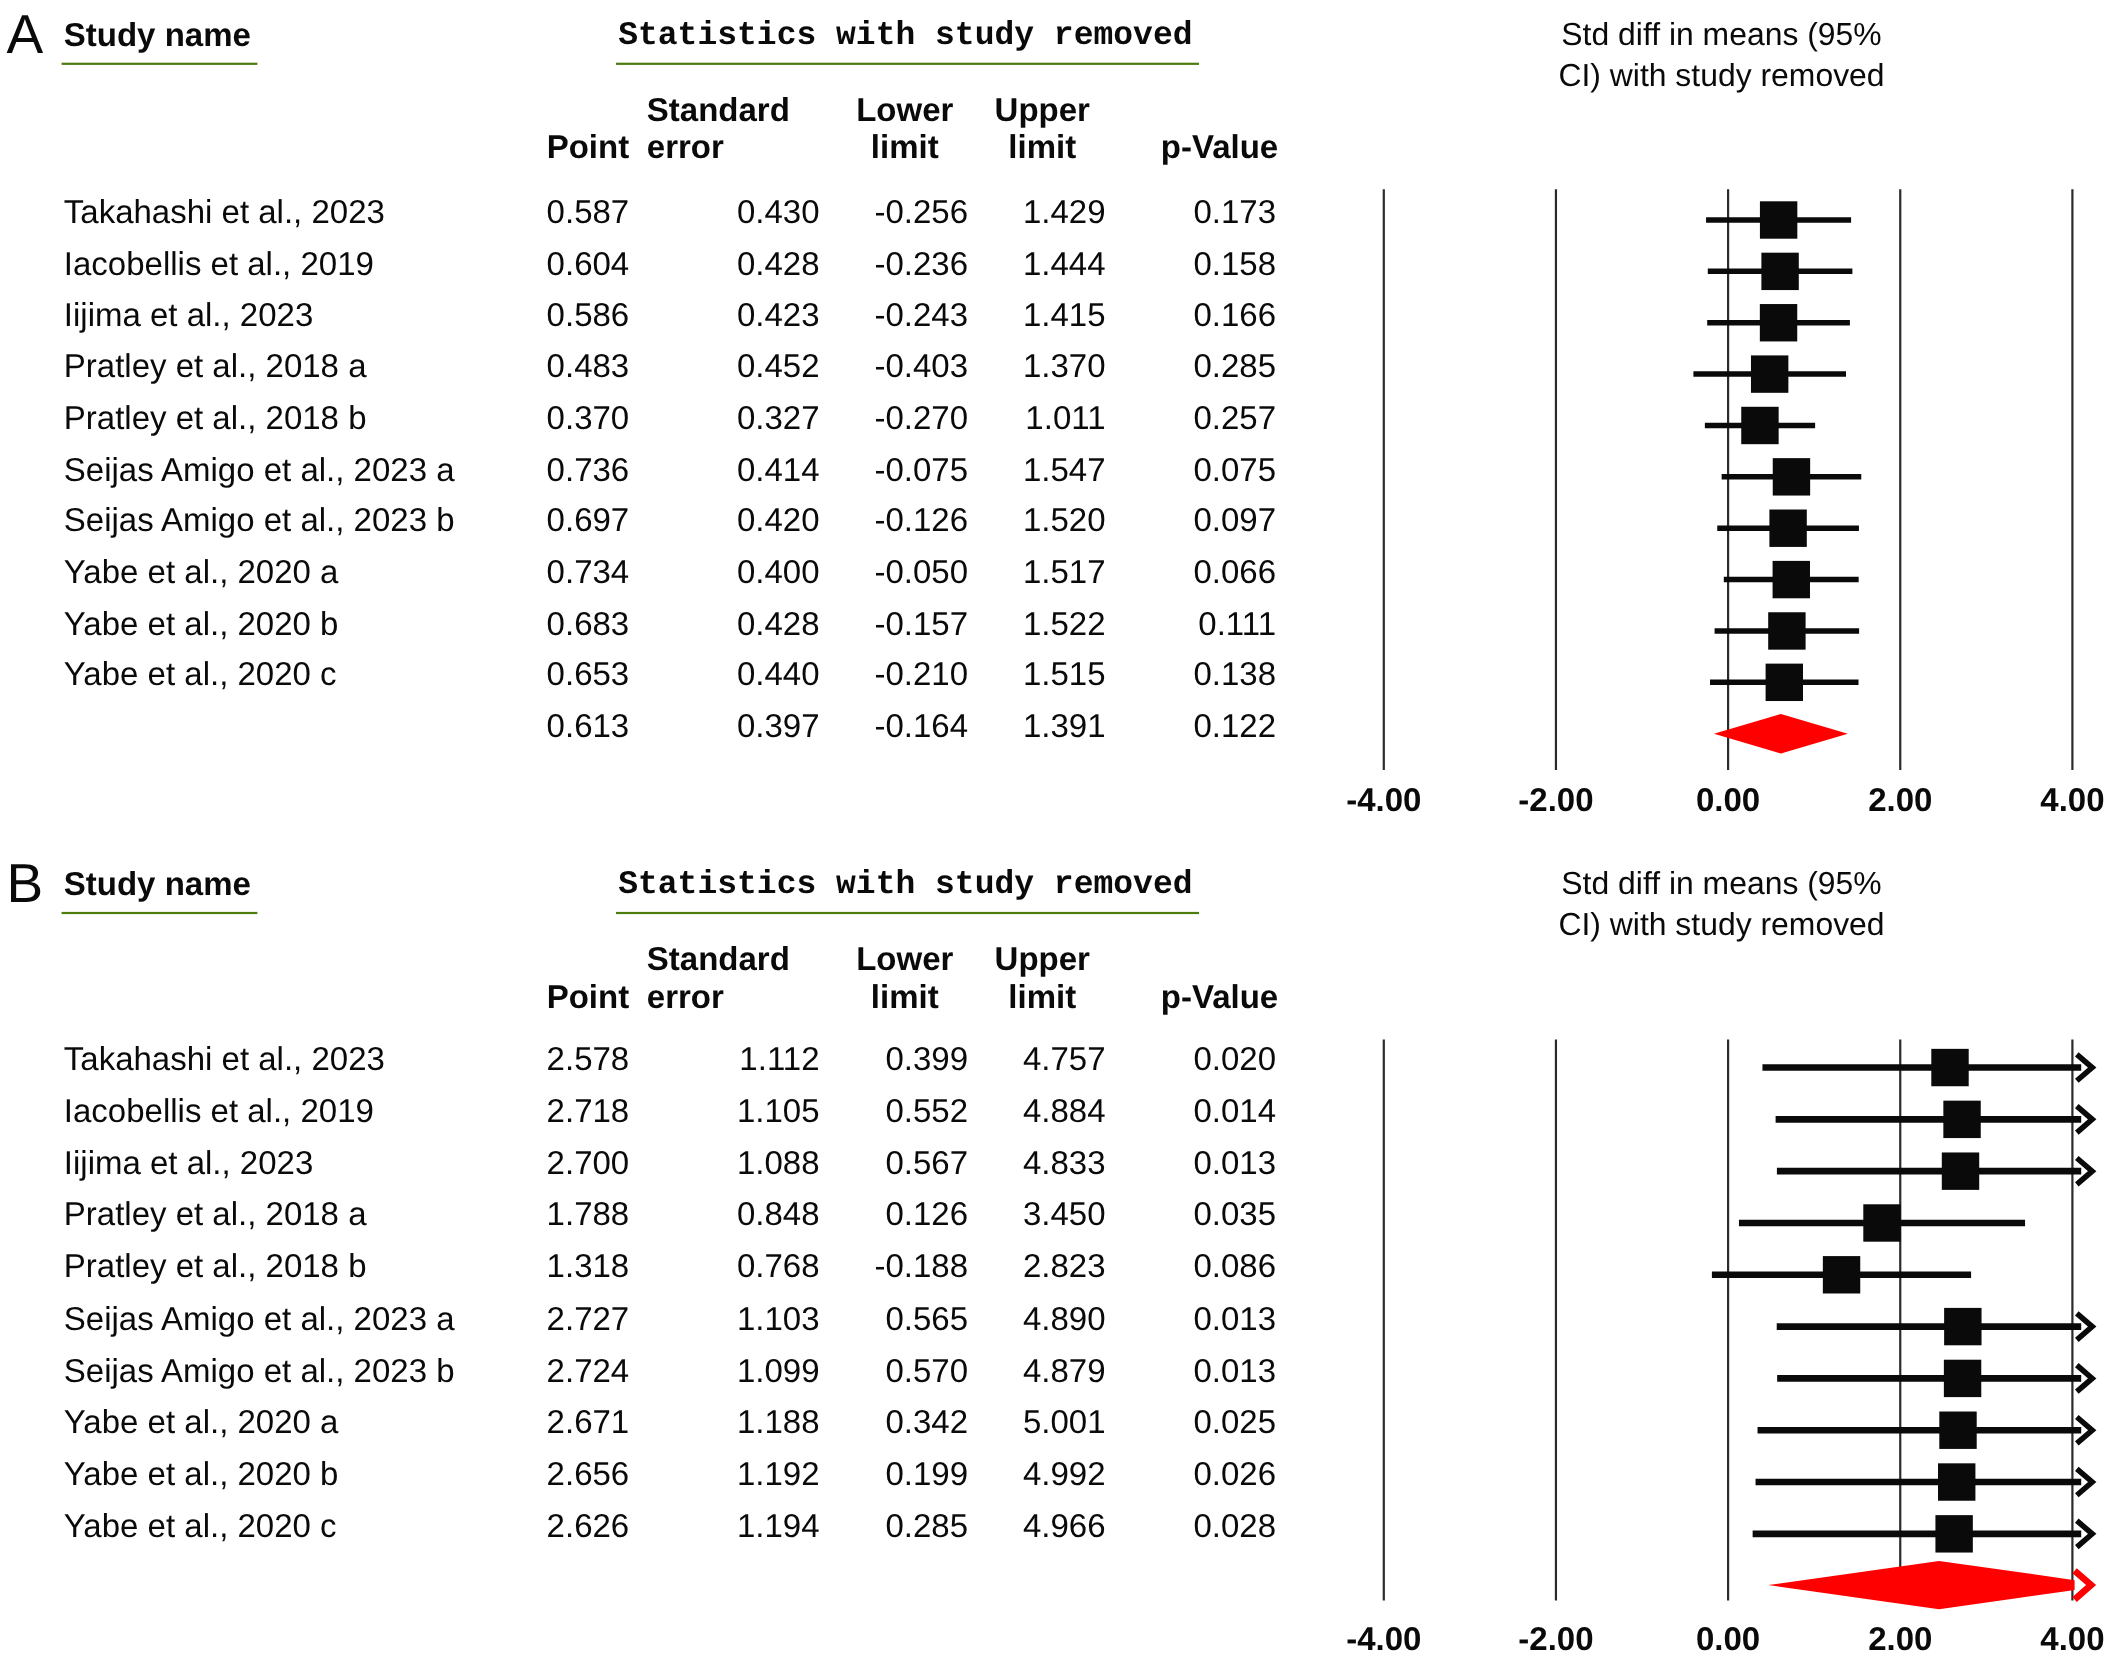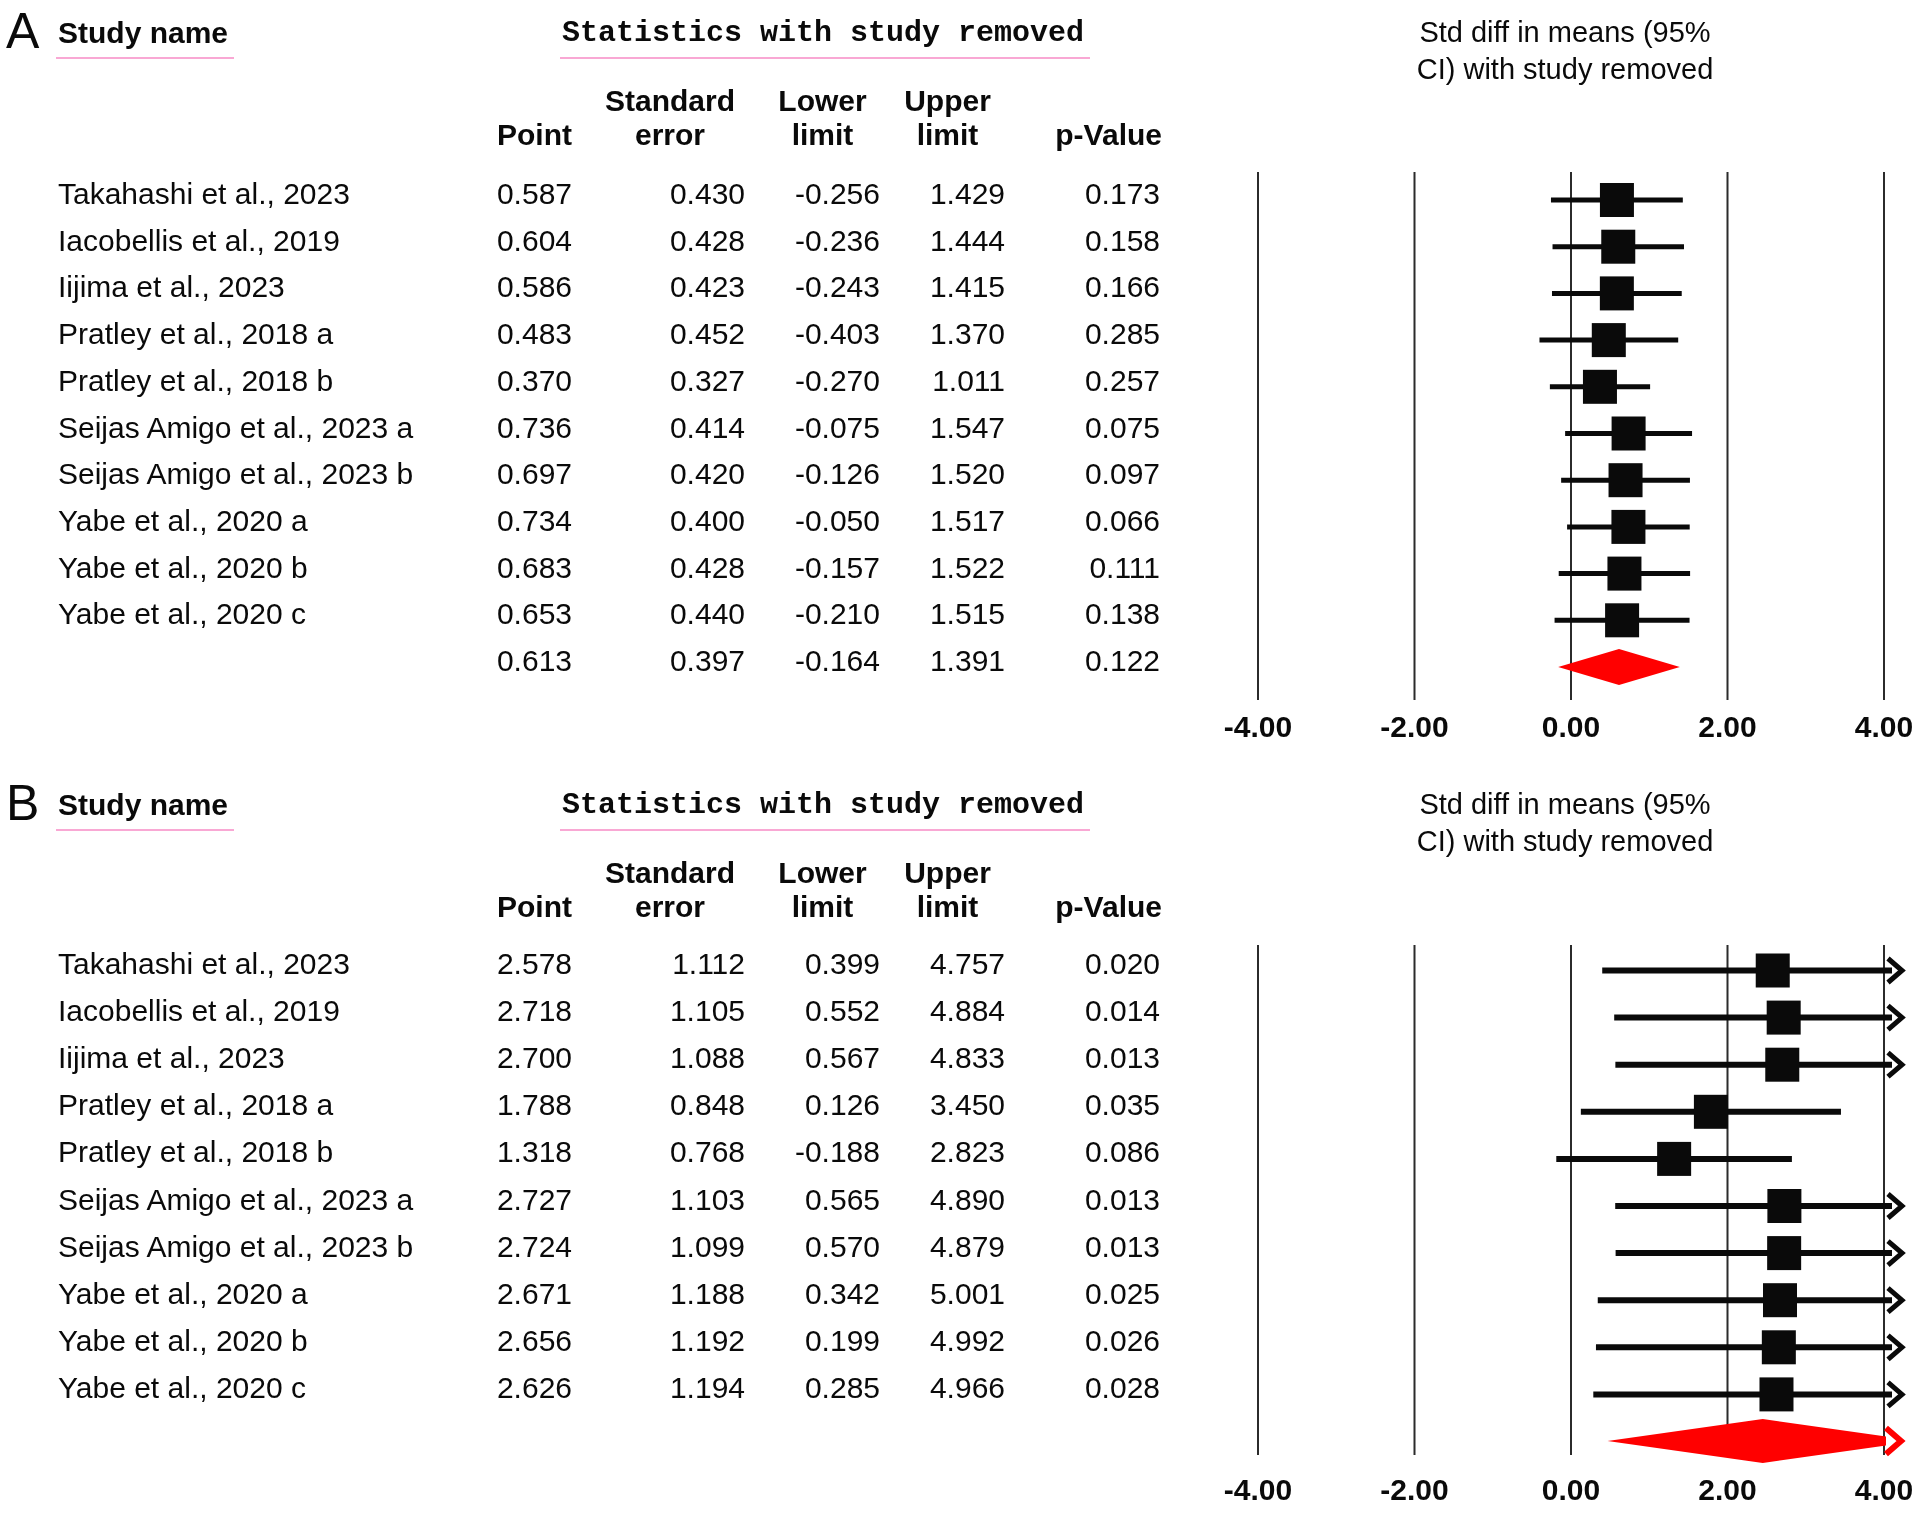--- a/index.html
+++ b/index.html
@@ -5,33 +5,33 @@
   html,body{margin:0;padding:0;background:#ffffff;}
   #canvas{
     position:relative;width:1913px;height:1521px;background:#ffffff;overflow:hidden;
     font-family:"Liberation Sans",sans-serif;color:#0a0a0a;
   }
   .panel{position:absolute;left:0;top:0;width:1913px;height:1521px;}
   .abs{position:absolute;}
   .panel-letter{font-size:50px;font-weight:400;left:6px;}
   .pA .panel-letter{top:2px;}  .pB .panel-letter{top:774px;}
   .hdr{font-weight:bold;font-size:30px;white-space:nowrap;}
-  .u{display:inline-block;border-bottom:2px solid #f9a8d4;padding:0 6px 7px 2px;}
+  .u{display:inline-block;border-bottom:2px solid #4d7c0f;padding:0 6px 7px 2px;}
   .study-hdr{left:56px;}
   .pA .study-hdr{top:16px;} .pB .study-hdr{top:788px;}
   .stats-hdr{left:560px;width:510px;text-align:center;font-family:Liberation Mono, monospace;}
   .pA .stats-hdr{top:16px;} .pB .stats-hdr{top:788px;}
   .plot-hdr{left:1280px;width:570px;text-align:center;font-weight:normal;font-size:29px;line-height:37px;}
   .pA .plot-hdr{top:14px;} .pB .plot-hdr{top:786px;}
   .colhead{font-weight:bold;font-size:30px;line-height:34px;white-space:nowrap;}
   .h2line .l{display:block;text-align:inherit;}
   .pA .h-two{top:84px;} .pB .h-two{top:856px;}
   .pA .h-one{top:118px;} .pB .h-one{top:890px;}
   .h-point{left:452px;width:120px;text-align:right;}
-  .h-se{left:588px;width:164px;text-align:center;}
+  .h-se{left:588px;width:164px;text-align:left;}
   .h-lower{left:765px;width:115px;text-align:center;}
   .h-upper{left:890px;width:115px;text-align:center;}
   .h-p{left:1040px;width:122px;text-align:right;}
   .rows{position:absolute;left:0;top:0;width:1913px;height:1521px;}
   .trow{position:absolute;left:0;width:1200px;font-size:30px;}
   .trow span{position:absolute;top:0;white-space:nowrap;}
   .c-name{left:58px;}
   .c-num{text-align:right;}
   .c-point{left:452px;width:120px;}
   .c-se{left:625px;width:120px;}

